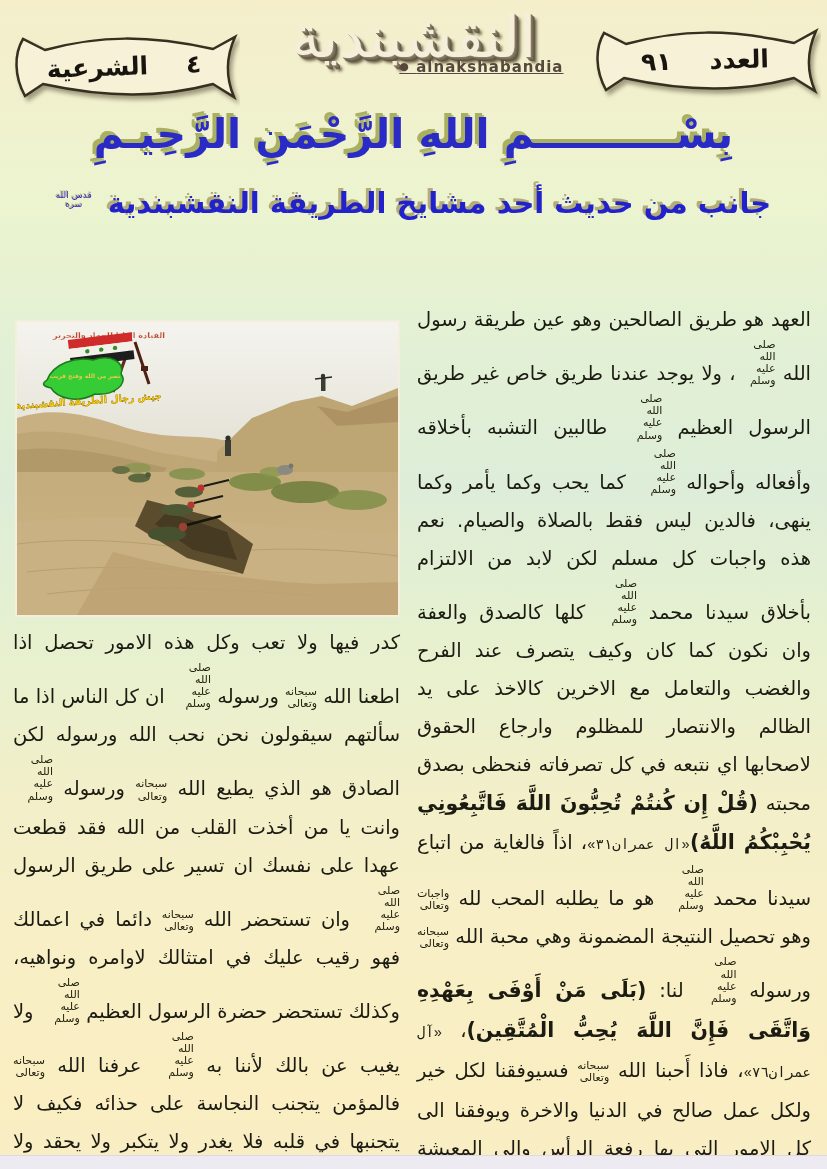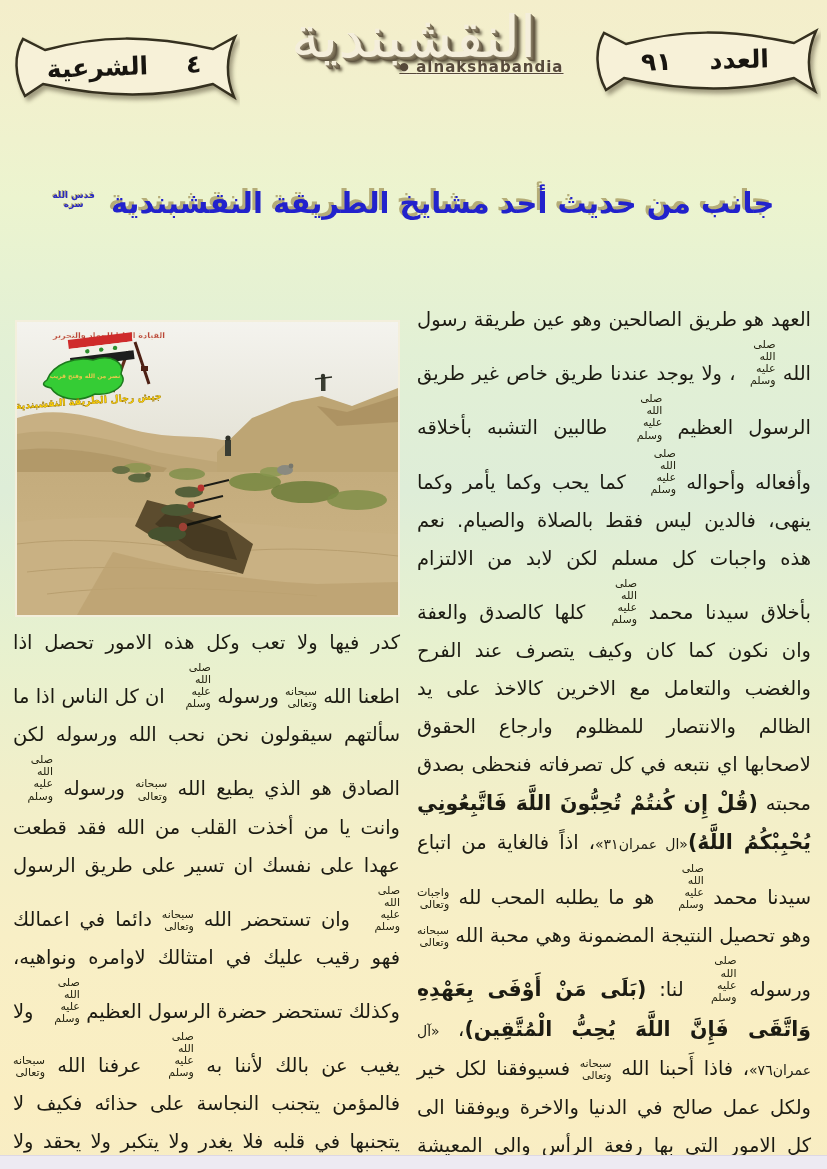--- a/index.html
+++ b/index.html
@@ -45,37 +45,37 @@
     font-size:41px;font-weight:bold;color:#2a2ac6;
     text-shadow:-4px -4px 0 #a9b062,-2px -2px 0 #b7bd74;
   }
   .title-line{
     position:absolute;top:186px;left:0;width:100%;text-align:center;
     font-size:29px;font-weight:bold;color:#2222cc;
     text-shadow:-3px -3px 0 #b5ad78;
     white-space:nowrap;
   }
   .roundel{
-    display:inline-block;font-size:9px;line-height:1.05;font-weight:bold;
+    display:inline-block;font-size:9px;line-height:1.05;font-weight:normal;
     color:#2a2ac0;text-shadow:-1px -1px 0 #b5ad78;
     white-space:pre-line;text-align:center;vertical-align:6px;margin-right:6px;
   }
   .subtitle{
     position:absolute;top:247px;left:0;width:100%;text-align:center;
     font-size:25px;font-weight:bold;color:#e31212;
     text-shadow:0 0 3px #ffe34d,0 0 6px #ffd900,1px 1px 0 #ffe98a,-1px -1px 0 #ffe98a;
   }
   
   .col{position:absolute;font-size:19.5px;line-height:38px;text-align:justify;}
   .col p{margin:0 0 26px 0;}
   .col-right{top:301px;right:16px;width:394px;}
   .col-left{top:320px;left:13px;width:387px;}
   .col-left .coltext{margin-top:7px;}
   .seg-quran{font-weight:bold;font-size:20.5px;}
-  .seg-ref{font-size:14px;}
+  .seg-ref{font-size:14px;font-family:Liberation Mono, monospace;}
   .seg-honorific{
     display:inline-block;font-size:11px;line-height:1.1;white-space:pre-line;
     text-align:right;vertical-align:-4px;max-width:40px;color:#23220f;
   }
   
   .photo{
     width:385px;height:297px;border:2px solid #f3efdc;box-sizing:border-box;
     display:block;background:#dddad0;
   }
   
@@ -109,20 +109,21 @@
     <svg viewBox="0 0 232 84">
       <path d="M15,15 C6,30 6,52 17,72 L35,60 C100,74 152,74 205,60 L226,73
                C217,52 218,33 227,13 L205,25 C140,11 92,11 37,26 Z" fill="#f7f1d8" stroke="#35301f" stroke-width="2.5" style="filter:drop-shadow(3px 4px 2px rgba(60,50,30,.45));"></path>
     </svg>
     <div class="banner-text">
       <span>٤</span>
       <span>الشرعية</span>
     </div>
   </div>
 
+  <div class="bismillah">بِسْــــــــــمِ اللهِ الرَّحْمَنِ الرَّحِيـمِ</div>
 
   <div class="title-line">
     <span>جانب من حديث أحد مشايخ الطريقة النقشبندية</span>
     <span class="roundel">قدس الله
 سره</span>
   </div>
 
 
   <div class="col col-right">
     <p><span class="seg-text">العهد هو طريق الصالحين وهو عين طريقة رسول الله </span><span class="seg-honorific">صلى الله

